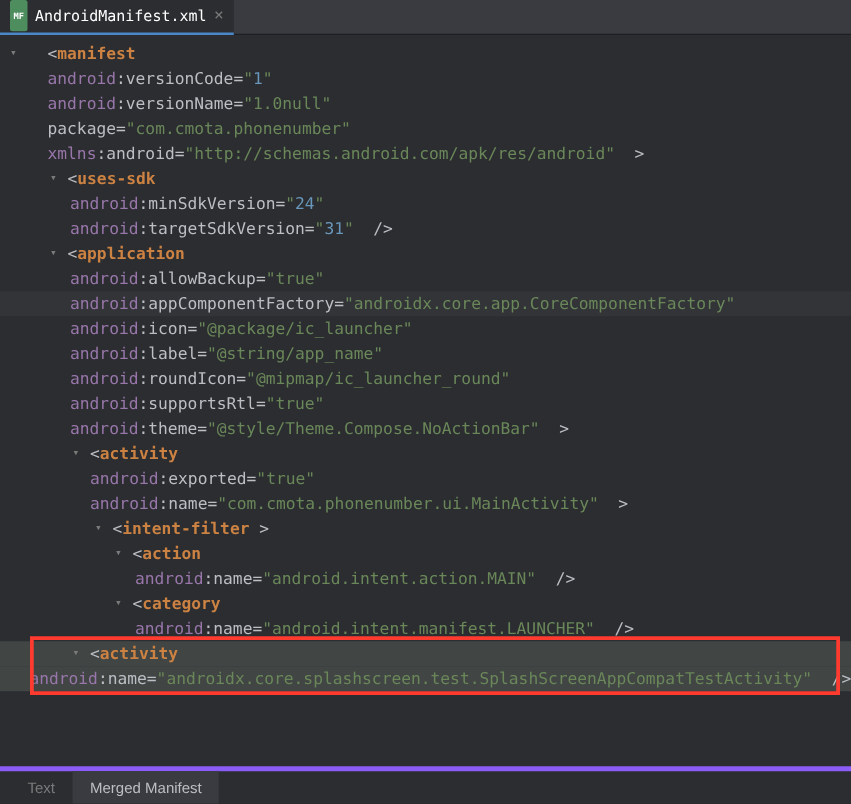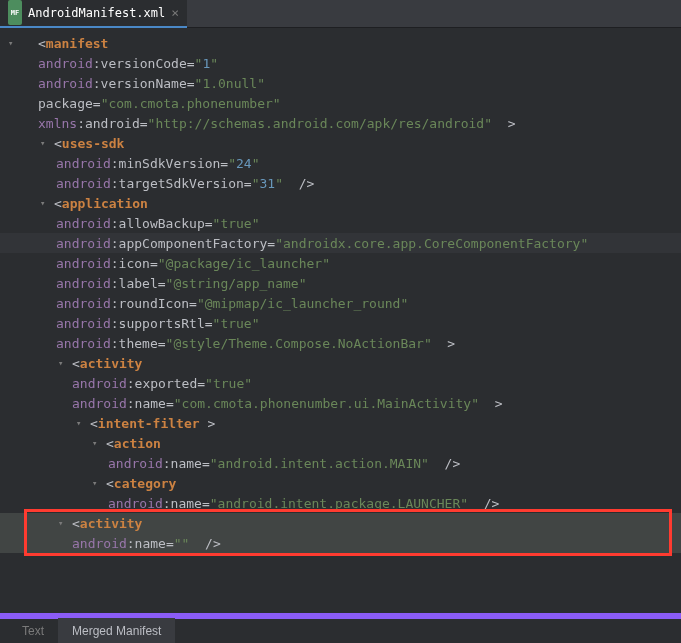--- a/index.html
+++ b/index.html
@@ -93,21 +93,21 @@
       position: relative;
     }
     .boxed-lines .line { background: #414544; }
     .bottom-tabs {
       position: absolute;
       bottom: 0;
       left: 0;
       right: 0;
       height: 30px;
       background: #2b2d30;
-      border-top: 6px solid #8b5cf6;
+      border-top: 4px solid #8b5cf6;
       display: flex;
       align-items: center;
       padding-left: 8px;
     }
     .btab {
       padding: 6px 14px;
       color: #7a7a7a;
       font-size: 12px;
       cursor: pointer;
       font-family: -apple-system, sans-serif;
@@ -169,25 +169,25 @@
   <div class="line"><span class="indent i3"></span><span class="attr-ns">android</span><span class="attr">:name=</span><span class="q">"</span><span class="val">com.cmota.phonenumber.ui.MainActivity</span><span class="q">"</span><span class="punct">  &gt;</span></div>
 
   <div class="line"><span class="indent ch4"></span><span class="chevron">▾</span><span class="punct">&lt;</span><span class="tag">intent-filter</span><span class="punct"> &gt;</span></div>
 
   <div class="line"><span class="indent ch5"></span><span class="chevron">▾</span><span class="punct">&lt;</span><span class="tag">action</span></div>
 
   <div class="line"><span class="indent i5"></span><span class="attr-ns">android</span><span class="attr">:name=</span><span class="q">"</span><span class="val">android.intent.action.MAIN</span><span class="q">"</span><span class="punct">  /&gt;</span></div>
 
   <div class="line"><span class="indent ch5"></span><span class="chevron">▾</span><span class="punct">&lt;</span><span class="tag">category</span></div>
 
-  <div class="line"><span class="indent i5"></span><span class="attr-ns">android</span><span class="attr">:name=</span><span class="q">"</span><span class="val">android.intent.package.LAUNCHER</span><span class="q">"</span><span class="punct">  /&gt;</span></div>
+  <div class="line"><span class="indent i5"></span><span class="attr-ns">android</span><span class="attr">:name=</span><span class="q">"</span><span class="val">android.intent.manifest.LAUNCHER</span><span class="q">"</span><span class="punct">  /&gt;</span></div>
 
   <div class="boxed-lines">
     <div class="line"><span class="indent ch3"></span><span class="chevron">▾</span><span class="punct">&lt;</span><span class="tag">activity</span></div>
-    <div class="line"><span class="indent i3"></span><span class="attr-ns">android</span><span class="attr">:name=</span><span class="q">"</span><span class="q">"</span><span class="punct">  /&gt;</span></div>
+    <div class="line"><span class="indent i3"></span><span class="attr-ns">android</span><span class="attr">:name=</span><span class="q">"</span><span class="val">androidx.core.splashscreen.test.SplashScreenAppCompatTestActivity</span><span class="q">"</span><span class="punct">  /&gt;</span></div>
   </div>
 
 </div>
 
 <div class="highlight-box"></div>
 
 <div class="bottom-tabs">
   <div class="btab">Text</div>
   <div class="btab active">Merged Manifest</div>
 </div>

